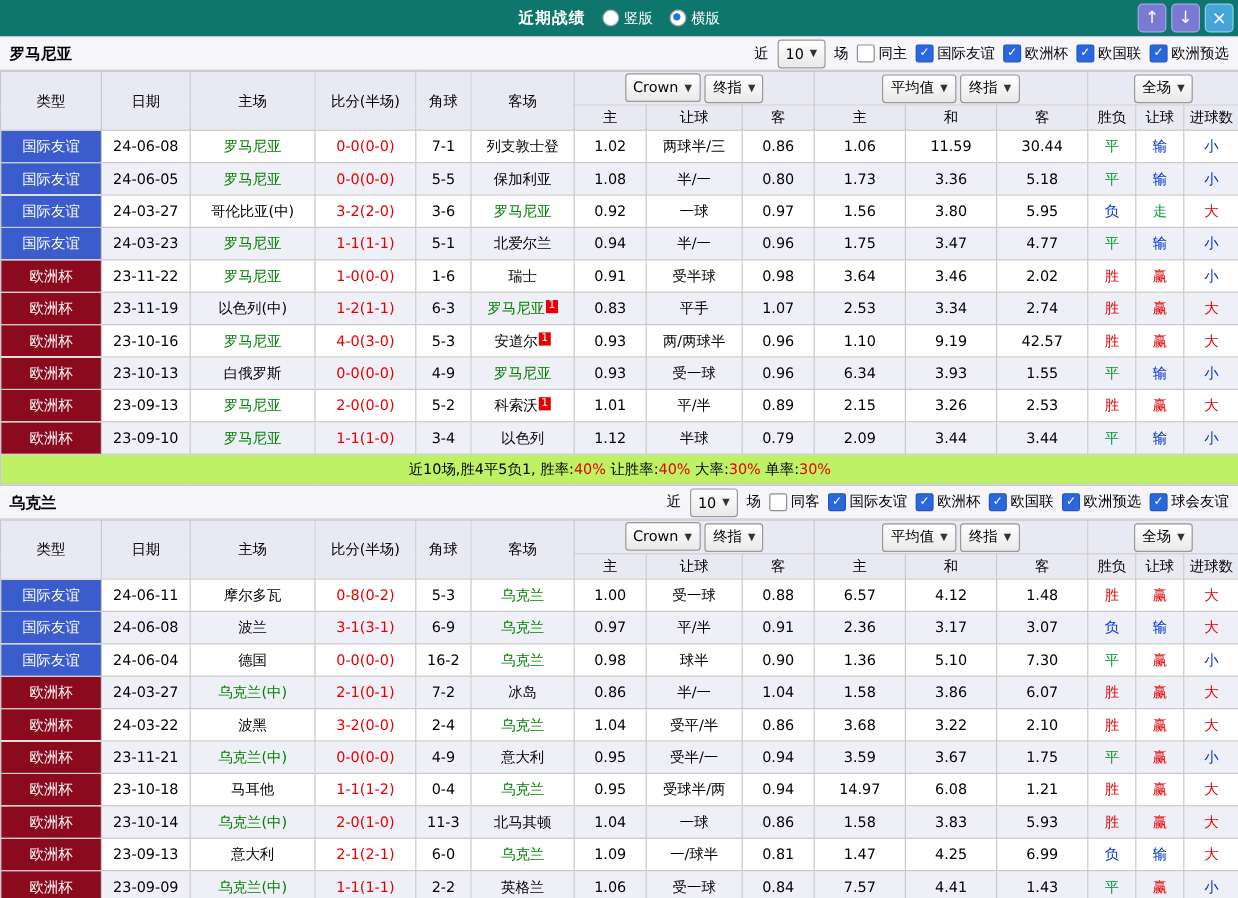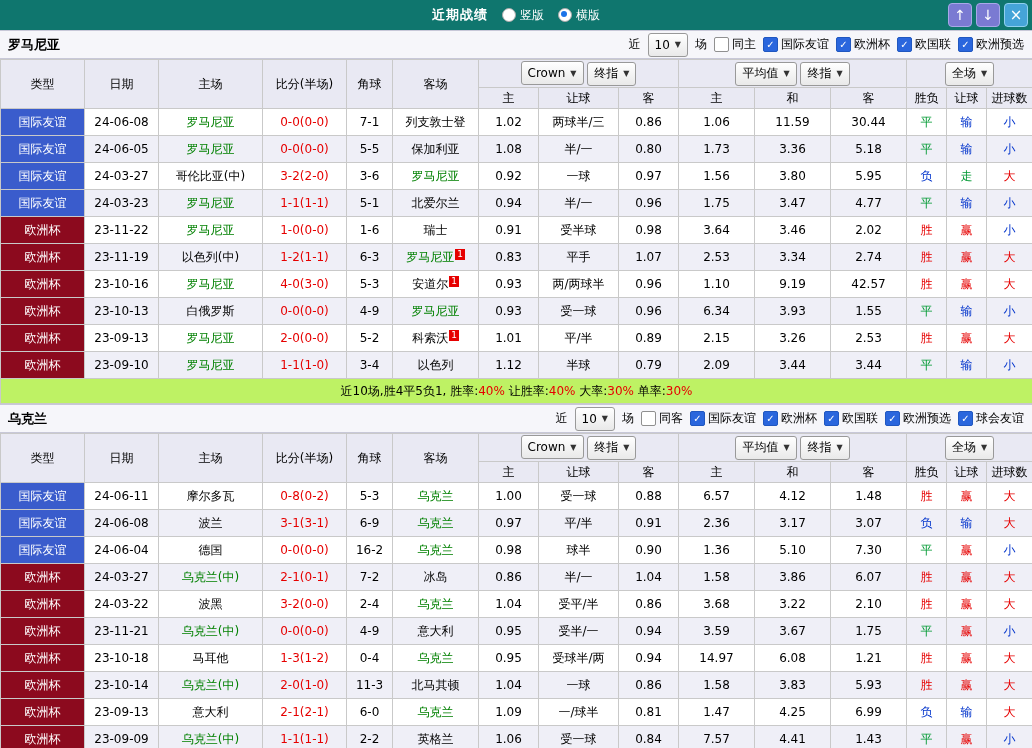--- a/index.html
+++ b/index.html
@@ -514,21 +514,21 @@
           <td>3.67</td>
           <td>1.75</td>
           <td style="color: rgb(0, 153, 51);">平</td>
           <td style="color: rgb(230, 0, 0);">赢</td>
           <td style="color: rgb(0, 51, 204);">小</td>
         </tr>
         <tr>
           <td class="type-cell" style="background: rgb(140, 10, 30);">欧洲杯</td>
           <td>23-10-18</td>
           <td><span>马耳他</span></td>
-          <td class="score-cell">1-3(1-2)</td>
+          <td class="score-cell">1-1(1-2)</td>
           <td>0-4</td>
           <td><span class="team-green">乌克兰</span></td>
           <td>0.95</td>
           <td>受球半/两</td>
           <td>0.94</td>
           <td>14.97</td>
           <td>6.08</td>
           <td>1.21</td>
           <td style="color: rgb(230, 0, 0);">胜</td>
           <td style="color: rgb(230, 0, 0);">赢</td>

